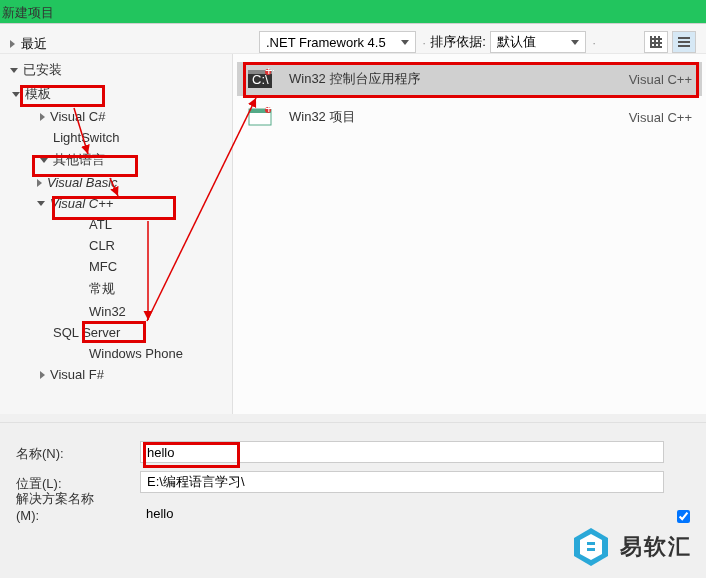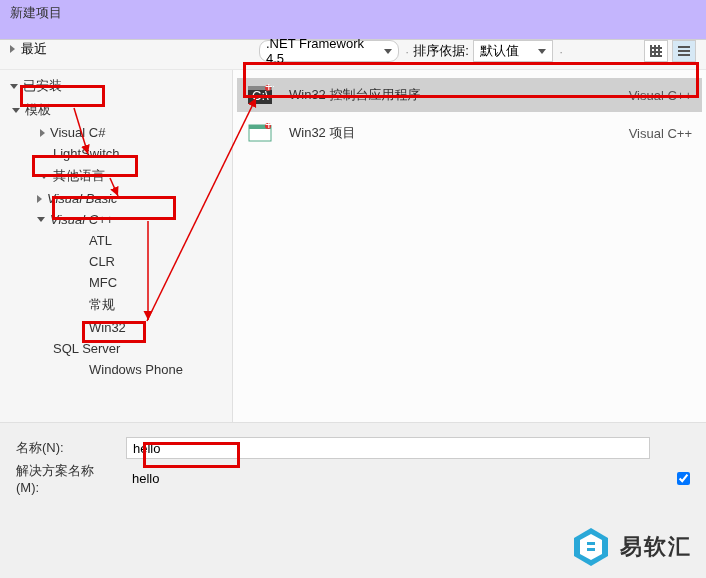--- a/index.html
+++ b/index.html
@@ -1,26 +1,26 @@
 <!DOCTYPE html>
 <html><head>
 <meta charset="utf-8">
 <style>
 * { box-sizing: border-box; margin: 0; padding: 0; font-family: "Microsoft YaHei", "Segoe UI", sans-serif; font-size: 13px; }
 body { background: #f0f0f0; width: 706px; height: 578px; position: relative; overflow: hidden; }
 
-.titlebar { height: 40px; background: #c4b5fd; padding: 4px 10px; color: #333; border-bottom: 1px solid #d0d0d0; }
-
-.toolbar { height: 30px; background: #f6f6f6; display: flex; align-items: flex-start; padding: 0 10px; gap: 12px; border-bottom: 1px solid #e8e8e8; }
+.titlebar { height: 24px; background: #22c55e; padding: 4px 2px; color: #333; border-bottom: 1px solid #d0d0d0; }
+
+.toolbar { height: 30px; background: #f6f6f6; display: flex; align-items: flex-end; padding: 0 10px; gap: 12px; border-bottom: 1px solid #e8e8e8; }
 .toolbar .left-sec { display: flex; align-items: center; gap: 6px; }
 .toolbar .mid-sec { display: flex; align-items: center; gap: 4px; margin-left: 200px; }
 .toolbar .right-sec { display: flex; align-items: center; gap: 4px; margin-left: auto; }
 .dropdown { display: flex; align-items: center; border: 1px solid #ccc; background: #fff; height: 22px; padding: 0 6px; gap: 6px; }
-.dropdown.fw { width: 140px; border-radius: 9px; }
-.dropdown.sort { width: 80px; }
+.dropdown.fw { width: 157px; }
+.dropdown.sort { width: 96px; }
 .icon-btn { width: 24px; height: 22px; border: 1px solid #ccc; background: #fff; display: flex; align-items: center; justify-content: center; }
 .icon-btn.active { background: #d6e8f5; }
 .grid-icon { width: 12px; height: 12px; background: repeating-linear-gradient(0deg,#555,#555 2px,transparent 2px,transparent 4px),repeating-linear-gradient(90deg,#555,#555 2px,transparent 2px,transparent 4px); }
 .list-icon { width: 12px; height: 10px; background: linear-gradient(0deg,#555 2px,transparent 2px,transparent 4px,#555 4px,#555 6px,transparent 6px,transparent 8px,#555 8px); }
 
 .main { display: flex; height: 360px; background: #f0abfc; }
 .sidebar { width: 233px; background: #f6f6f6; padding: 4px 0; overflow: hidden; border-right: 1px solid #e0e0e0; }
 .tree-item { padding: 3px 0 3px 10px; display: flex; align-items: center; gap: 5px; cursor: pointer; color: #333; }
 .lvl1 { padding-left: 12px; }
 .lvl2 { padding-left: 40px; }
@@ -33,21 +33,21 @@
 
 .templates { flex: 1; background: #fcfcfc; padding: 8px 4px; }
 .tpl-row { display: flex; align-items: center; padding: 6px 10px; gap: 14px; margin-bottom: 4px; }
 .tpl-row.selected { background: #d0d0d0; }
 .tpl-icon { width: 28px; height: 22px; display: flex; align-items: center; justify-content: center; }
 .tpl-icon svg { width: 26px; height: 22px; }
 .tpl-name { flex: 1; color: #333; }
 .tpl-lang { color: #555; width: 80px; text-align: right; }
 
 .form-area { padding: 10px 16px; background: #f0f0f0; border-top: 1px solid #e0e0e0; position: absolute; top: 422px; left: 0; right: 0; }
-.form-row { display: flex; align-items: center; height: 30px; gap: 10px; }
+.form-row { display: flex; align-items: flex-end; height: 30px; gap: 24px; }
 .form-label { width: 100px; color: #333; }
 .form-input { border: 1px solid #ccc; background: #fff; height: 22px; padding: 2px 6px; width: 524px; }
 .form-static { padding: 2px 6px; }
 .form-cb { margin-left: 6px; }
 
 .redbox { position: absolute; border: 3px solid #e00000; pointer-events: none; z-index: 50; }
 .redarrow { position: absolute; z-index: 49; pointer-events: none; }
 
 .logo-area { position: absolute; right: 14px; bottom: 10px; display: flex; align-items: center; gap: 8px; z-index: 60; margin-top: 10px; }
 .logo-hex { width: 42px; height: 42px; }
@@ -142,20 +142,24 @@
         <span>Win32</span>
       </div>
     <div class="tree-item lvl2">
         <span class="no-arrow"></span>
         <span>SQL Server</span>
       </div>
     <div class="tree-item lvl4">
         <span class="no-arrow"></span>
         <span>Windows Phone</span>
       </div>
+    <div class="tree-item lvl2">
+      <span class="exp-arrow closed"></span>
+      <span>Visual F#</span>
+    </div>
     <div style="height:6px"></div>
 
   </div>
 
   <div class="templates">
     <div class="tpl-row selected">
       <span class="tpl-icon">
         <svg viewBox="0 0 26 22">
             <rect x="0" y="2" width="24" height="18" fill="#333"></rect>
             <rect x="0" y="2" width="24" height="4" fill="#888"></rect>
@@ -181,20 +185,24 @@
     </div>
   </div>
 </div>
 
 <div class="form-area">
   <div class="form-row">
     <span class="form-label">名称(N):</span>
     <input class="form-input" value="hello" style="">
   </div>
   <div class="form-row">
+    <span class="form-label">位置(L):</span>
+    <input class="form-input" value="E:\编程语言学习\" style="">
+  </div>
+  <div class="form-row">
     <span class="form-label">解决方案名称(M):</span>
     <span class="form-static">hello</span>
     <input type="checkbox" class="form-cb" checked="" style="margin-left: auto;">
   </div>
 </div>
 
 <div class="redbox" style="left:20px;top:85px;width:85px;height:22px"></div>
 <div class="redbox" style="left:32px;top:155px;width:106px;height:22px"></div>
 <div class="redbox" style="left:52px;top:196px;width:124px;height:24px"></div>
 <div class="redbox" style="left:82px;top:321px;width:64px;height:22px"></div>

